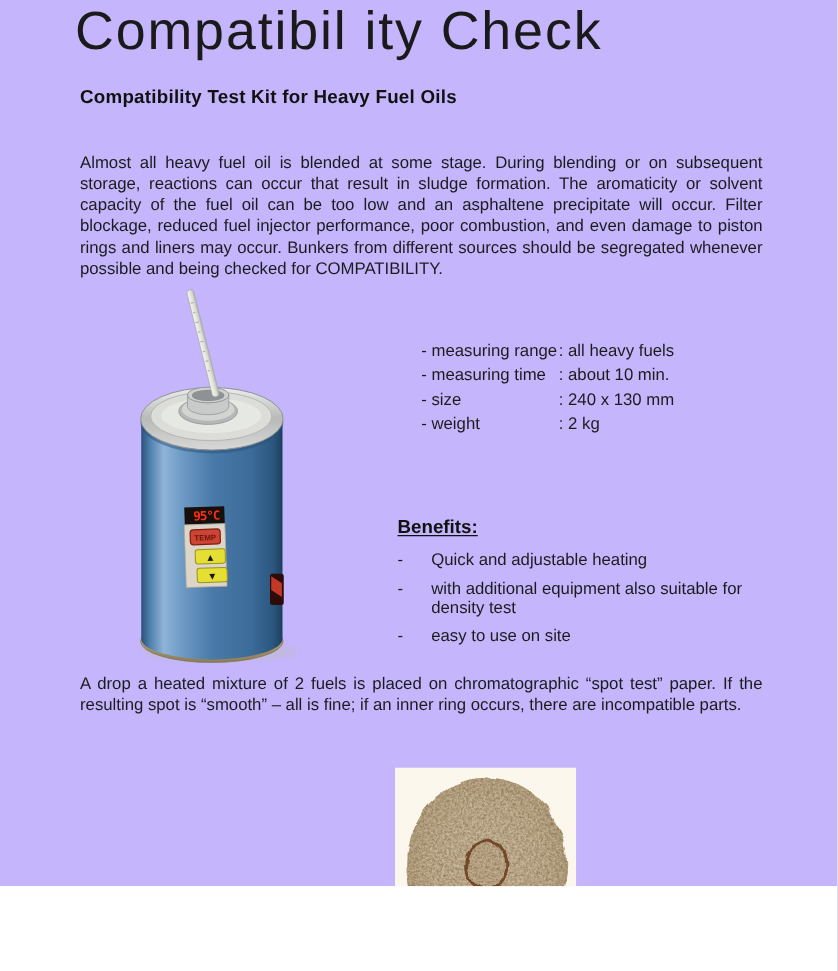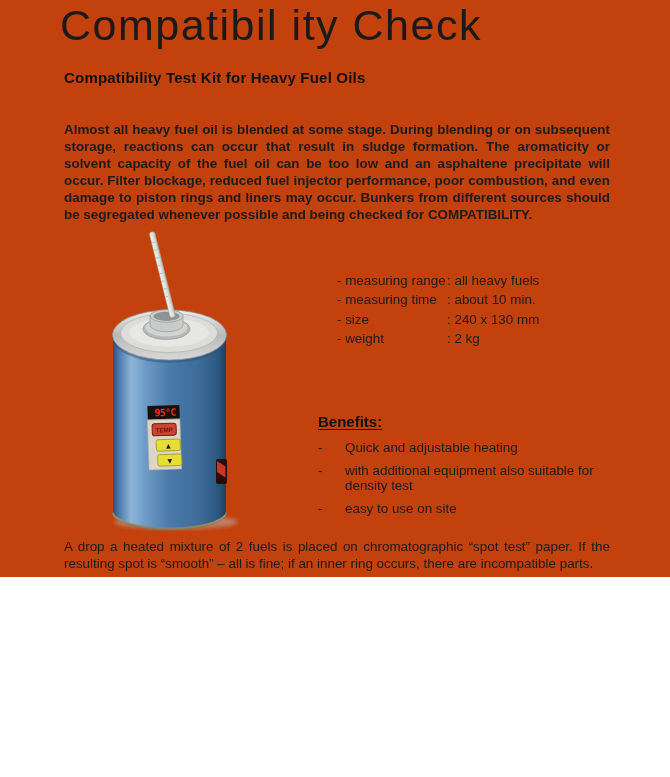--- a/index.html
+++ b/index.html
@@ -1,33 +1,33 @@
 <!DOCTYPE html>
 <html><head>
 <meta charset="utf-8">
 <style>
   html,body{margin:0;padding:0;background:#ffffff;}
   .page{
-    position:relative;width:670px;height:577px;background:#c2410c;
+    position:relative;width:670px;height:709px;background:#c4b5fd;
     font-family:"Liberation Sans",sans-serif;color:#1b1b1b;overflow:hidden;
   }
   .title{
     position:absolute;left:60px;top:1px;margin:0;
     font-size:43px;font-weight:400;letter-spacing:1.5px;color:#1a1a1a;
     white-space:nowrap;
   }
   .subtitle{
     position:absolute;left:64px;top:69px;margin:0;
     font-size:15px;font-weight:700;letter-spacing:0.2px;color:#111;
     white-space:nowrap;
     text-align:right;
   }
   .intro{
     position:absolute;left:64px;top:121px;width:546px;margin:0;
-    font-size:13.4px;line-height:17px;text-align:justify;color:#1c1c1c;font-weight:bold;
+    font-size:13.4px;line-height:17px;text-align:justify;color:#1c1c1c;
   }
   .device-fig{position:absolute;left:100px;top:228px;width:150px;height:305px;}
   .features{position:absolute;left:318px;top:271px;width:240px;}
   .benefits{position:absolute;left:318px;top:413px;width:300px;}
   .sec-heading{
     margin:0 0 10px 0;font-size:15px;font-weight:700;color:#111;
     text-decoration:underline;text-underline-offset:2px;
   }
   .feat-row{display:flex;font-size:13.4px;line-height:19.3px;color:#1c1c1c;}
   .feat-label{width:110px;flex:0 0 110px;margin-left:19px;}

